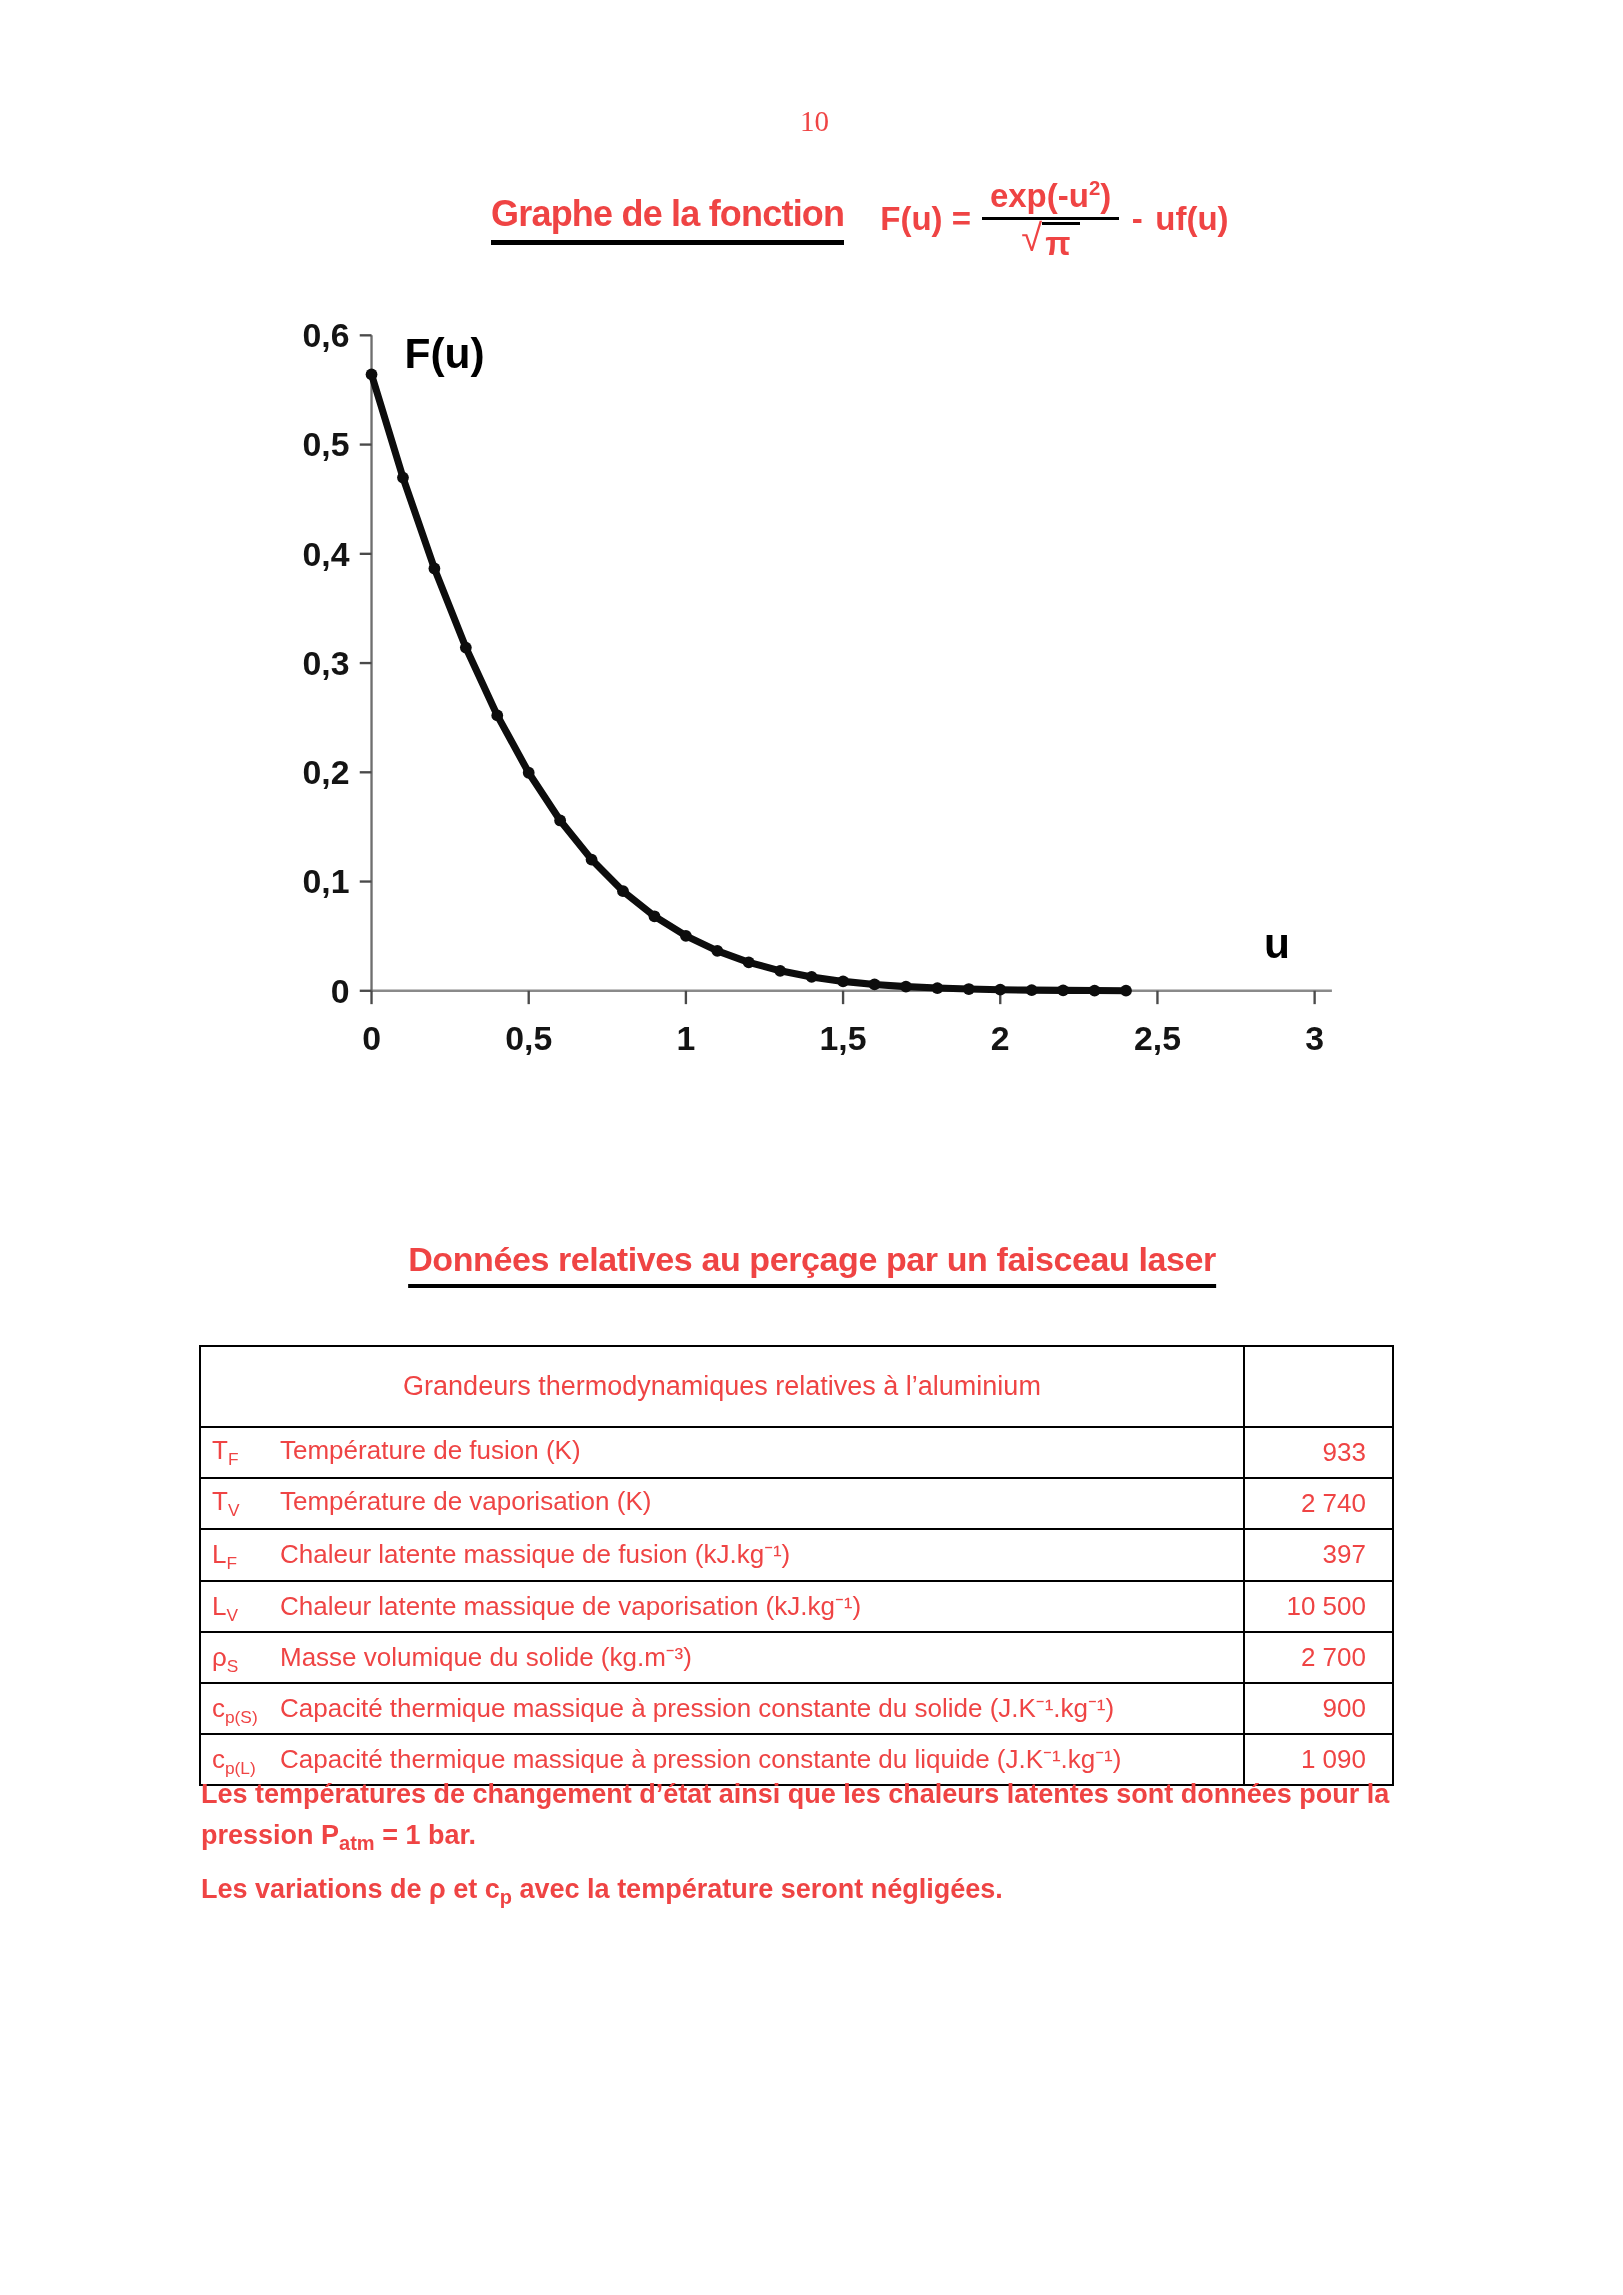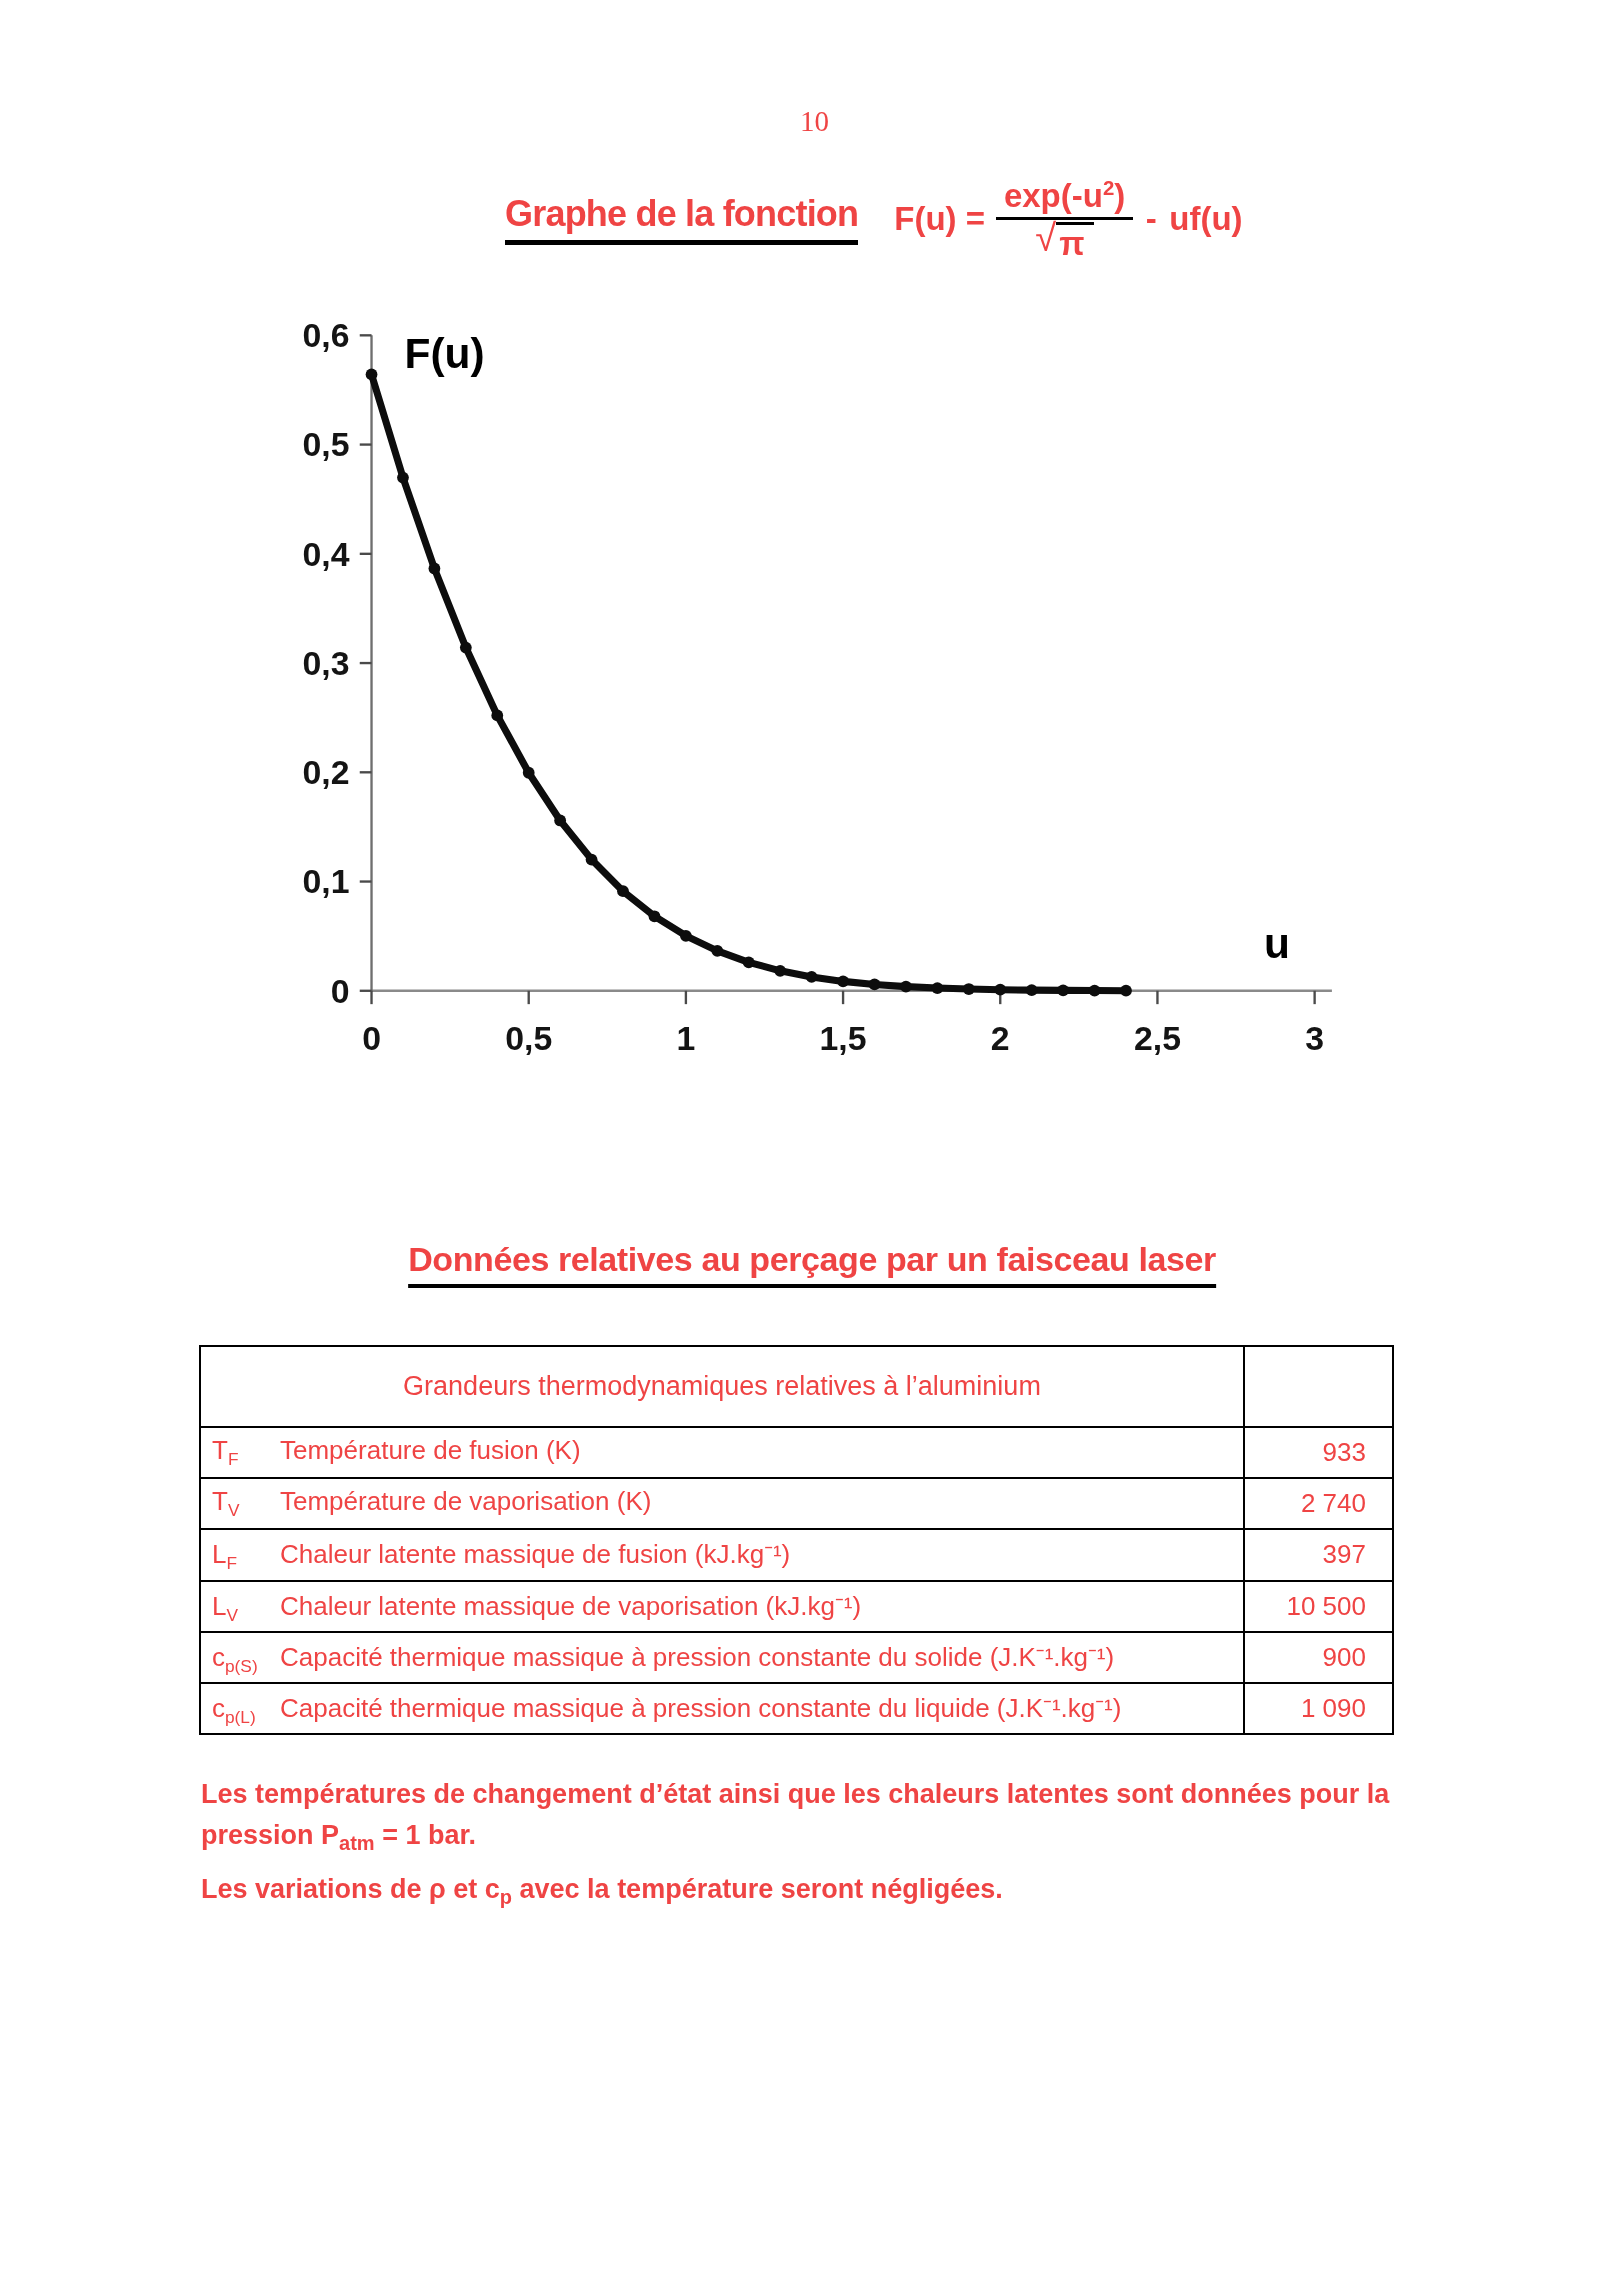--- a/index.html
+++ b/index.html
@@ -4,21 +4,21 @@
 <style>
   html,body{margin:0;padding:0;background:#d9d9d9;}
   .page{
     position:relative;width:1624px;height:2295px;background:#ffffff;
     font-family:"Liberation Sans",sans-serif;color:#ef4444;overflow:hidden;
   }
   
   .page-number{position:absolute;top:105px;left:800px;font:400 29px "Liberation Serif",serif;}
 
   
-  .title-row{position:absolute;top:178px;left:505px;display:flex;align-items:center;gap:36px;}
+  .title-row{position:absolute;top:178px;left:491px;display:flex;align-items:center;gap:36px;}
   .graph-title{
     font-weight:700;font-size:36px;letter-spacing:-0.8px;white-space:nowrap;
     border-bottom:5.5px solid #000;padding-bottom:5.5px;
   }
   .formula{display:flex;align-items:center;font-weight:700;font-size:33px;gap:11px;white-space:nowrap;}
   .frac{display:inline-flex;flex-direction:column;align-items:center;justify-content:center;}
   .frac .num{padding:0 7.9px 4.7px 7.9px;border-bottom:3.9px solid #000;line-height:1;}
   .frac .num sup{font-size:20.4px;}
   .frac .den{padding-top:2.4px;line-height:1;display:inline-flex;align-items:flex-start;}
   .den .rad{font-size:38px;line-height:0.85;font-weight:400;}
@@ -190,20 +190,26 @@
         <td class="val">397</td>
       </tr>
         <tr style="">
         <td class="desc">
           <span class="sym"><span>L</span><sub>V</sub></span><span class="lbl">Chaleur latente massique de vaporisation (kJ.kg⁻¹)</span>
         </td>
         <td class="val">10 500</td>
       </tr>
         <tr style="">
         <td class="desc">
+          <span class="sym"><span>ρ</span><sub>S</sub></span><span class="lbl">Masse volumique du solide (kg.m⁻³)</span>
+        </td>
+        <td class="val">2 700</td>
+      </tr>
+        <tr style="">
+        <td class="desc">
           <span class="sym"><span>c</span><sub>p(S)</sub></span><span class="lbl">Capacité thermique massique à pression constante du solide (J.K⁻¹.kg⁻¹)</span>
         </td>
         <td class="val">900</td>
       </tr>
         <tr style="">
         <td class="desc">
           <span class="sym"><span>c</span><sub>p(L)</sub></span><span class="lbl">Capacité thermique massique à pression constante du liquide (J.K⁻¹.kg⁻¹)</span>
         </td>
         <td class="val">1 090</td>
       </tr>

